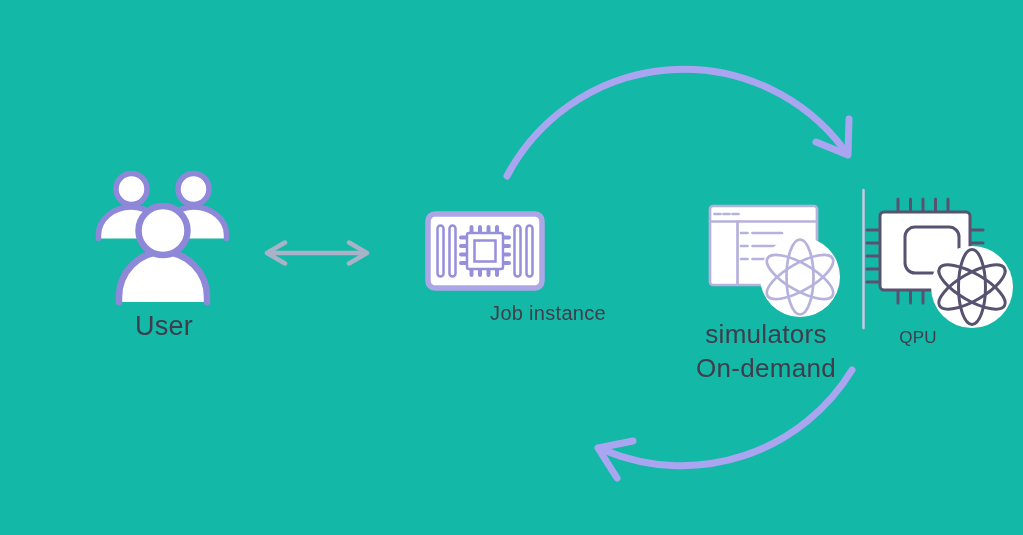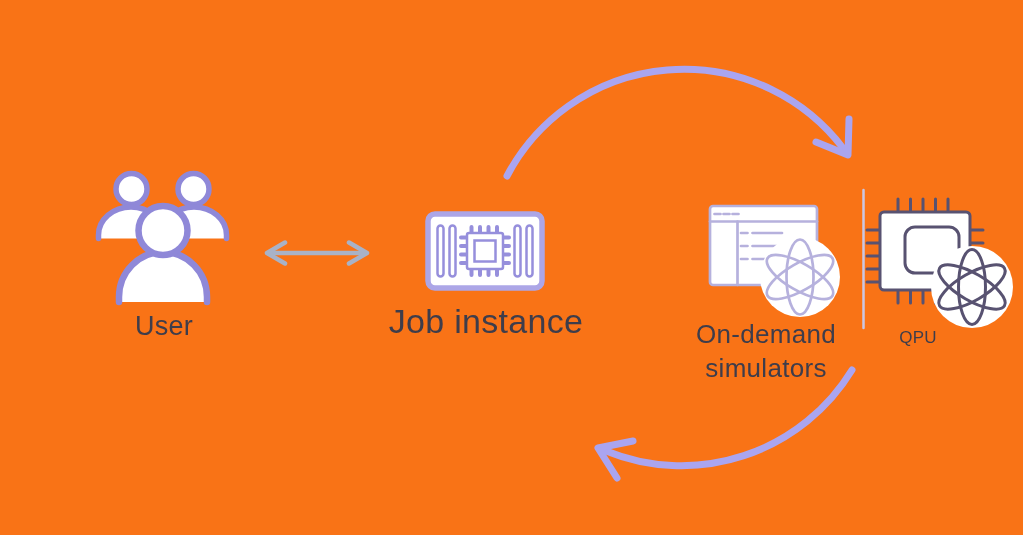--- a/index.html
+++ b/index.html
@@ -1,26 +1,26 @@
 <!DOCTYPE html>
 <html><head>
 <meta charset="utf-8">
 <style>
   html,body{margin:0;padding:0;background:#ffffff;}
   .canvas{
-    position:relative;width:1023px;height:535px;background:#f97316;overflow:hidden;
+    position:relative;width:1023px;height:535px;background:#14b8a6;overflow:hidden;
     font-family:"Liberation Sans",sans-serif;
   }
   .gfx{position:absolute;left:0;top:0;}
   .label{
     position:absolute;color:#3e3d4b;font-weight:300;text-align:center;
     letter-spacing:.3px;line-height:1.2;
   }
   .label-user{left:84px;top:310px;width:160px;font-size:27px;}
-  .label-job{left:366px;top:301px;width:240px;font-size:34px;}
+  .label-job{left:366px;top:301px;width:240px;font-size:20px;text-align:right;}
   .label-ondemand{left:656px;top:317px;width:220px;font-size:26px;line-height:34px;}
   .label-qpu{left:858px;top:328px;width:120px;font-size:17px;}
 </style>
 </head>
 <body>
 
 <div class="canvas">
 
   <svg class="gfx" width="1023" height="535" viewBox="0 0 1023 535">
 
@@ -100,18 +100,18 @@
         <ellipse cx="972" cy="287" rx="37.5" ry="13.5" transform="rotate(150 972 287)"></ellipse>
       </g>
     </g>
   </svg>
 
   <div class="label label-user">User</div>
 
   <div class="label label-job">Job instance</div>
 
   <div class="label label-ondemand">
+    <div>simulators</div>
     <div>On-demand</div>
-    <div>simulators</div>
   </div>
 
   <div class="label label-qpu">QPU</div>
 </div>
 
 </body></html>

